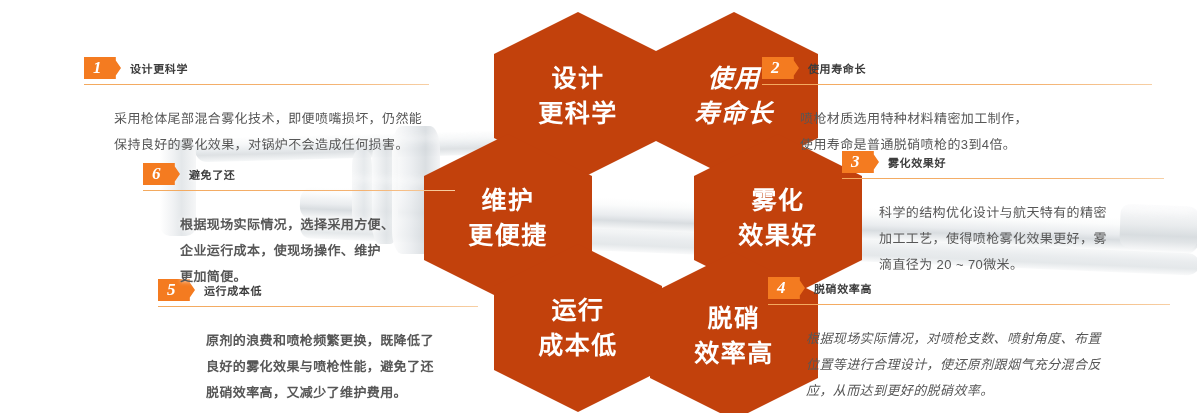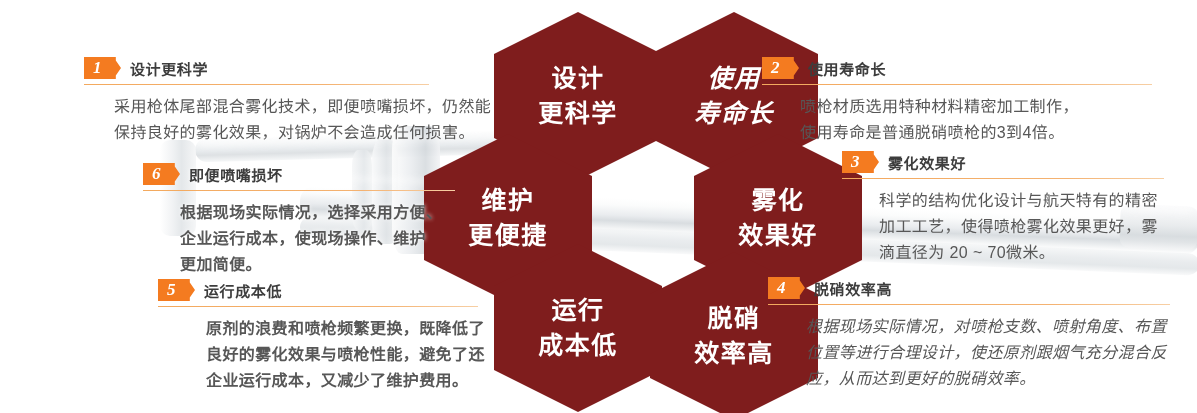--- a/index.html
+++ b/index.html
@@ -102,21 +102,21 @@
   #honeycomb {
     position: absolute;
     left: 0; top: 0;
     width: 1197px; height: 413px;
     pointer-events: none;
   }
   .hex {
     position: absolute;
     width: 168px;
     height: 168px;
-    background: #7f1d1d;
+    background: #c2410c;
     clip-path: polygon(50% 0%, 100% 25%, 100% 75%, 50% 100%, 0% 75%, 0% 25%);
     display: flex;
     flex-direction: column;
     align-items: center;
     justify-content: center;
     color: #ffffff;
     font-weight: 700;
     font-size: 25px;
     line-height: 1.42;
     letter-spacing: 1.5px;
@@ -157,34 +157,34 @@
     font-style: italic;
     font-weight: 700;
     font-size: 17px;
     line-height: 22px;
     text-align: left;
     padding-left: 9px;
     box-sizing: border-box;
     flex: 0 0 auto;
   }
   .block-title {
-    font-size: 15px;
+    font-size: 11px;
     font-weight: 700;
     color: #3d3d3d;
     letter-spacing: .6px;
     white-space: nowrap;
   }
   .divider {
     height: 1px;
     background: linear-gradient(90deg,#f3a95e 0%, #f4b271 70%, #f7cfa4 100%);
     margin-top: 4px;
   }
   .block-body {
-    margin-top: 9px;
-    font-size: 16px;
+    margin-top: 21px;
+    font-size: 13px;
     line-height: 26px;
     color: #575757;
     letter-spacing: .4px;
   }
   .block-body p { margin: 0; white-space: nowrap; }
 
   
   #block-1 { left: 84px;  top: 56px;  width: 365px; }
   #block-1 .divider { margin-left: 0; width: 345px; }
   #block-1 .block-body { padding-left: 30px; }
@@ -310,28 +310,28 @@
 
   <div class="block" id="block-5">
     <div class="block-head">
       <div class="num-badge">5</div>
       <div class="block-title">运行成本低</div>
     </div>
     <div class="divider"></div>
     <div class="block-body">
       <p>原剂的浪费和喷枪频繁更换，既降低了</p>
       <p>良好的雾化效果与喷枪性能，避免了还</p>
-      <p>企业运行成本，又减少了维护费用。</p>
+      <p>脱硝效率高，又减少了维护费用。</p>
     </div>
   </div>
 
   <div class="block" id="block-6">
     <div class="block-head">
       <div class="num-badge">6</div>
-      <div class="block-title">即便喷嘴损坏</div>
+      <div class="block-title">避免了还</div>
     </div>
     <div class="divider"></div>
     <div class="block-body">
       <p>根据现场实际情况，选择采用方便、</p>
       <p>企业运行成本，使现场操作、维护</p>
       <p>更加简便。</p>
     </div>
   </div>
 
 </div>

